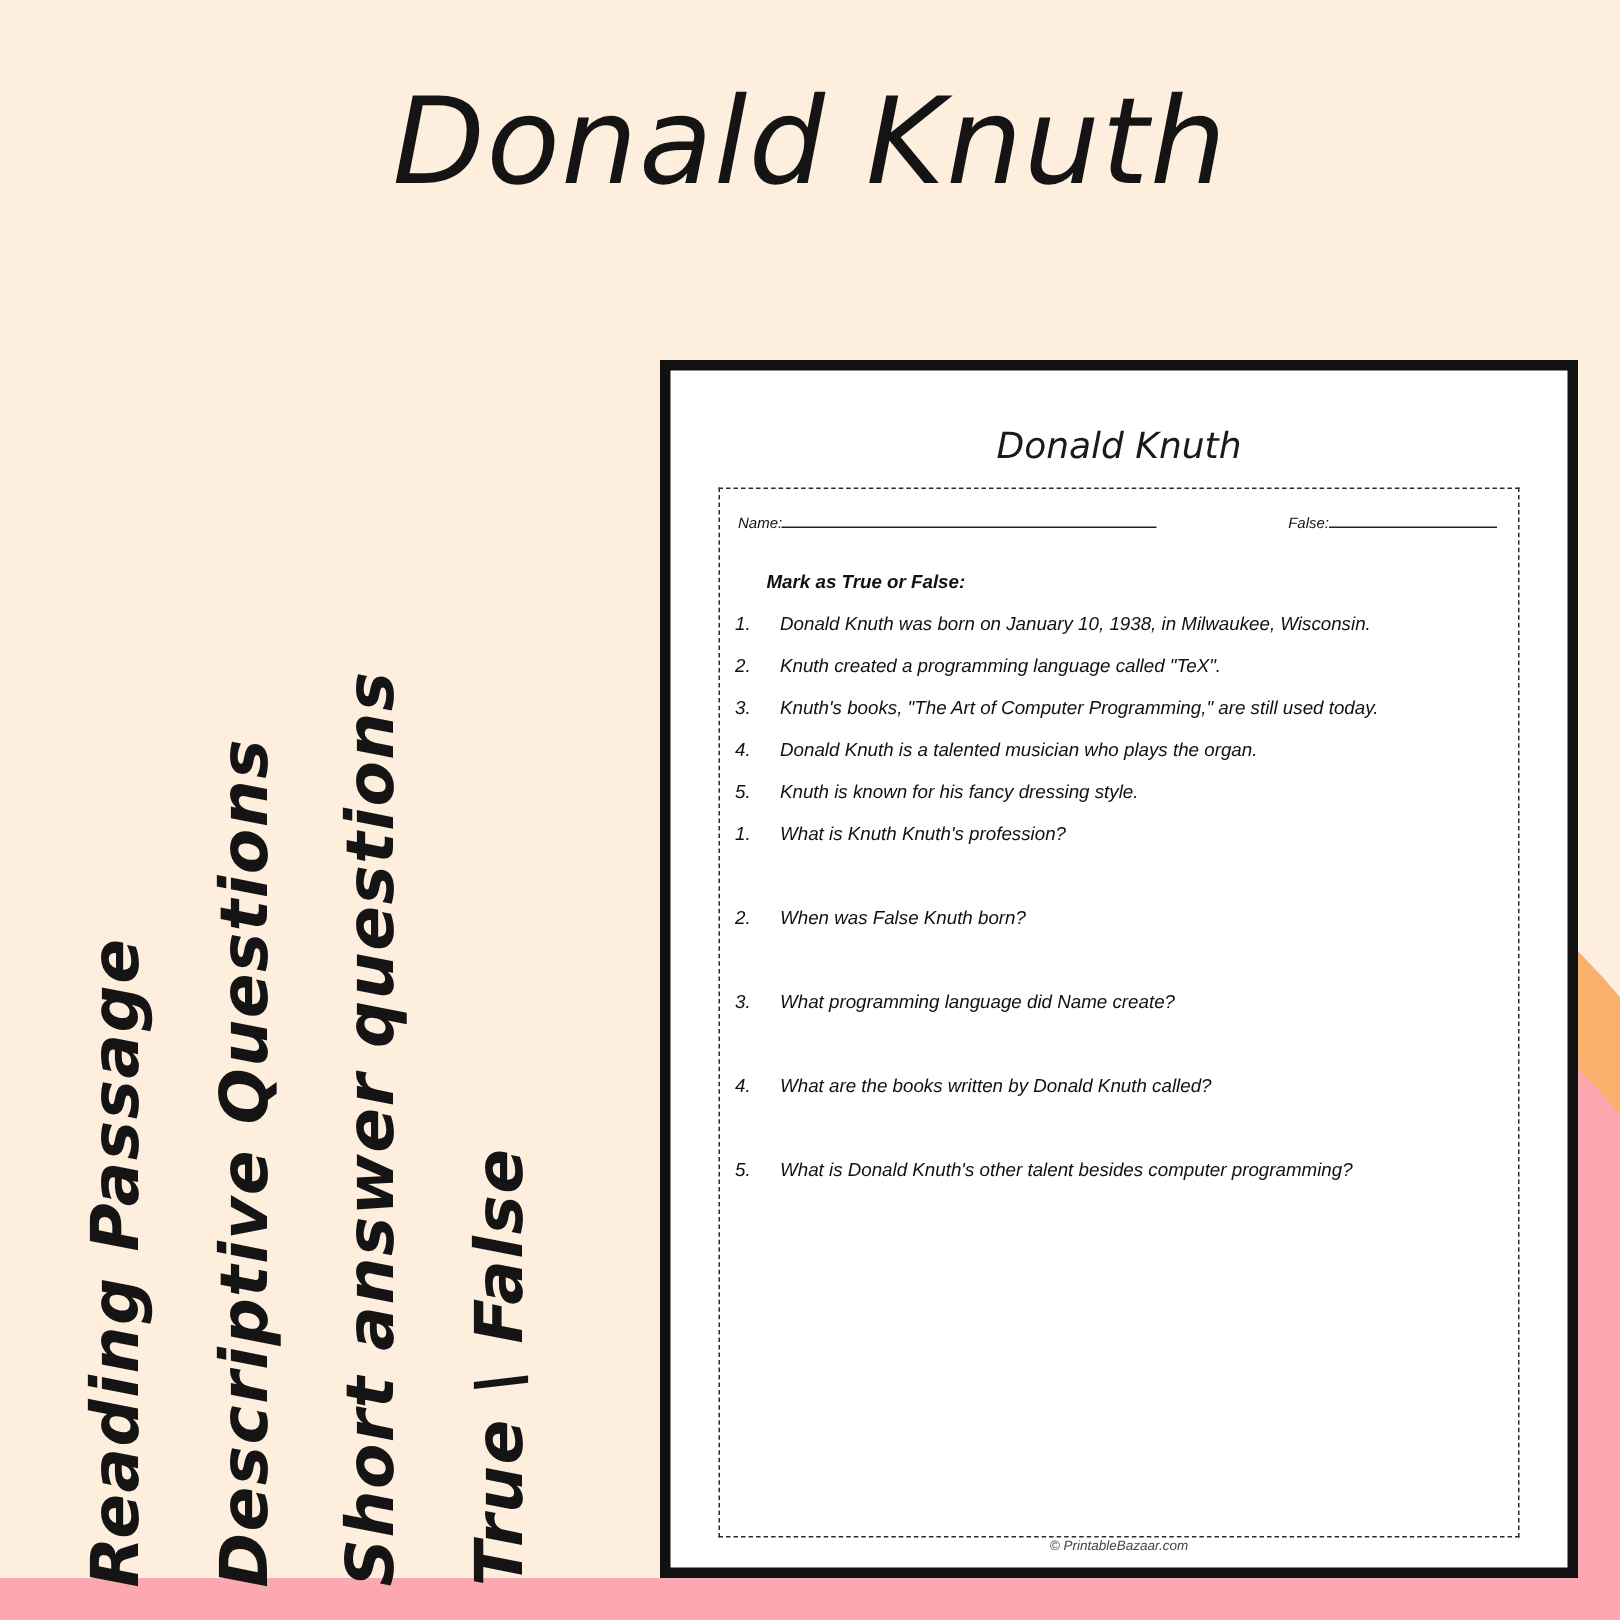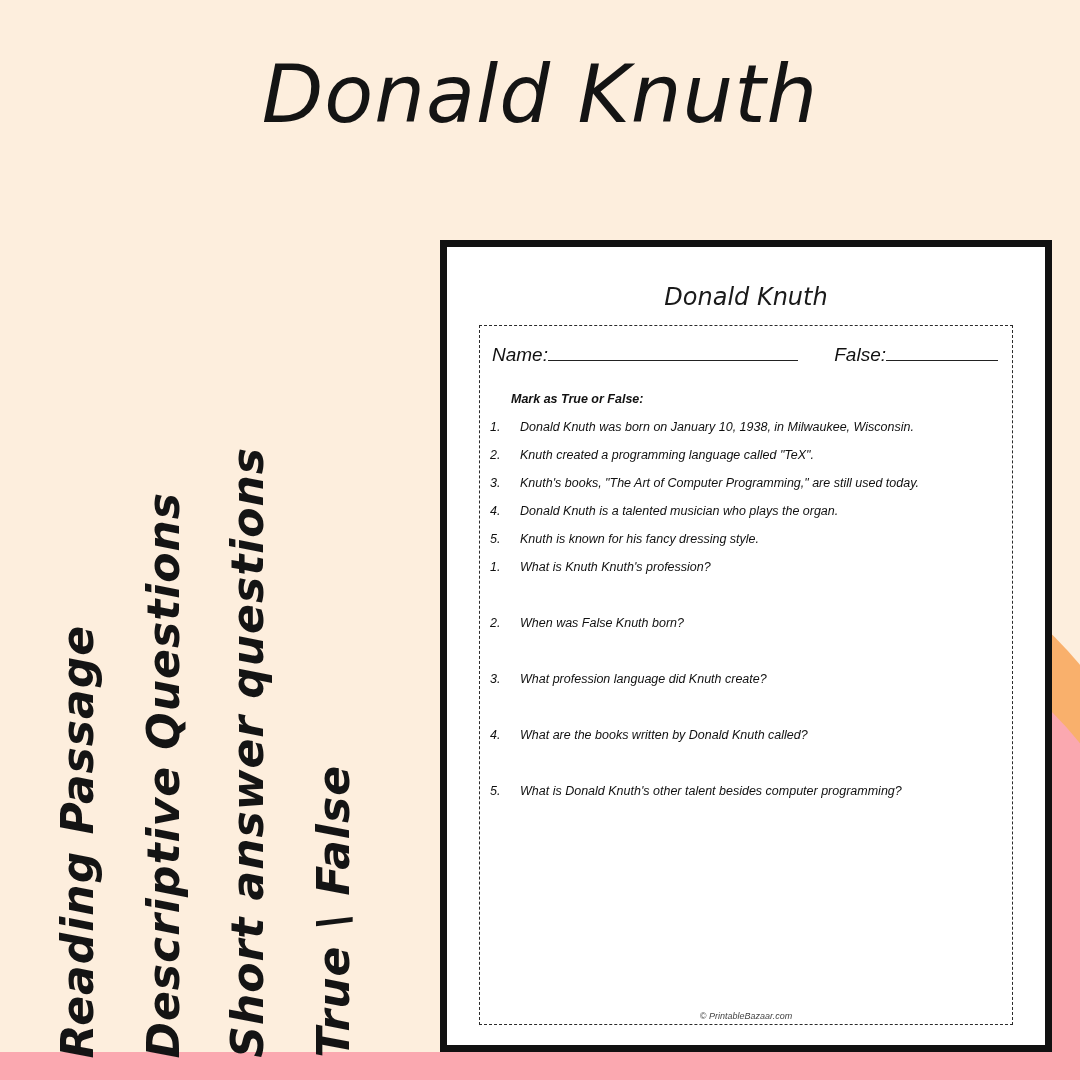--- a/index.html
+++ b/index.html
@@ -113,21 +113,21 @@
     height: 700px;
     padding: 18px 10px 0 10px;
     position: relative;
   }
 
   
   #namedate-row {
     display: flex;
     justify-content: space-between;
     align-items: flex-end;
-    font-size: 19px;
+    font-size: 10px;
     color: #111;
     padding: 0 4px 0 2px;
   }
   .field-label { white-space: nowrap; }
   .underline-name { border-bottom: 1px solid #222; display: inline-block; width: 250px; }
   .underline-date { border-bottom: 1px solid #222; display: inline-block; width: 112px; }
 
   .section-heading {
     font-size: 12.5px;
     font-weight: bold;
@@ -148,21 +148,21 @@
 
   #tf-list li { margin-bottom: 13px; }
   #sa-list li { margin-bottom: 41px; }
 
   #short-answer-heading { margin-top: 110px; margin-bottom: 9px; }
 
   #copyright {
     position: absolute;
     left: 0;
     right: 0;
-    bottom: 14px;
+    bottom: 0;
     text-align: center;
     font-size: 9px;
     color: #444;
   }
 </style>
 </head>
 <body>
 
 <div id="bg-deco">
   <div class="deco-orange-circle"></div>
@@ -224,21 +224,21 @@
         <li>
           <span class="num">1.</span>
           <span class="txt">What is Knuth Knuth's profession?</span>
         </li>
         <li>
           <span class="num">2.</span>
           <span class="txt">When was False Knuth born?</span>
         </li>
         <li>
           <span class="num">3.</span>
-          <span class="txt">What profession language did Knuth create?</span>
+          <span class="txt">What programming language did Name create?</span>
         </li>
         <li>
           <span class="num">4.</span>
           <span class="txt">What are the books written by Donald Knuth called?</span>
         </li>
         <li>
           <span class="num">5.</span>
           <span class="txt">What is Donald Knuth's other talent besides computer programming?</span>
         </li>
       </ol>

